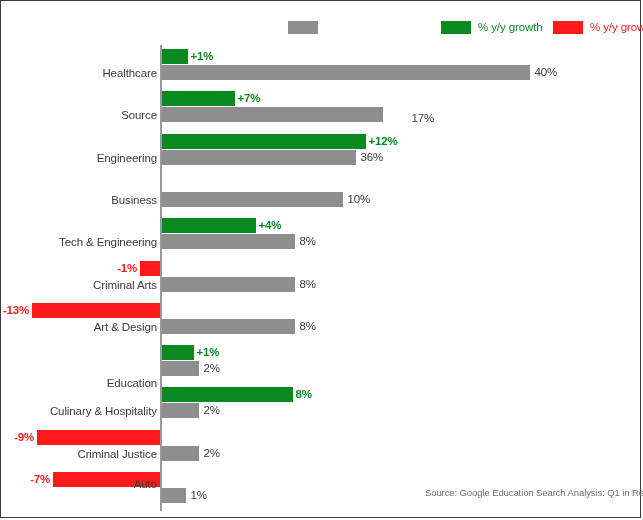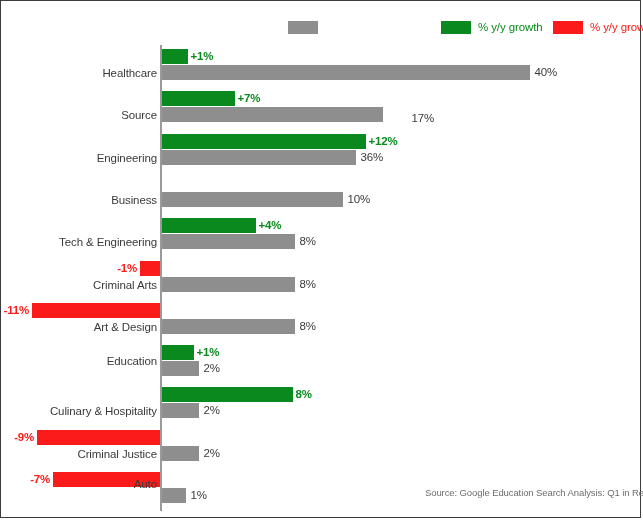--- a/index.html
+++ b/index.html
@@ -154,31 +154,31 @@
         </div>
         <div class="row" style="top: 211.5px;">
           <div class="bar bar-red" style="left: 139px; top: 4px; width: 20px;"></div>
           <div class="bar-label lab-red" style="left: auto; right: 505px; top: 4px;">-1%</div>
           <div class="bar bar-gray" style="left: 160.5px; top: 20px; width: 133px;"></div>
           <div class="bar-label lab-gray" style="left: 298.5px; top: 20px;">8%</div>
           <div class="cat-label" style="top: 22px;">Criminal Arts</div>
         </div>
         <div class="row" style="top: 253.8px;">
           <div class="bar bar-red" style="left: 31px; top: 4px; width: 128px;"></div>
-          <div class="bar-label lab-red" style="left: auto; right: 613px; top: 4px;">-11%</div>
+          <div class="bar-label lab-red" style="left: auto; right: 613px; top: 4px;">-13%</div>
           <div class="bar bar-gray" style="left: 160.5px; top: 20px; width: 133px;"></div>
           <div class="bar-label lab-gray" style="left: 298.5px; top: 20px;">8%</div>
           <div class="cat-label" style="top: 22px;">Art &amp; Design</div>
         </div>
         <div class="row" style="top: 296.1px;">
           <div class="bar bar-green" style="left: 160.5px; top: 4px; width: 32px;"></div>
           <div class="bar-label lab-green" style="left: 195.5px; top: 4px;">+1%</div>
           <div class="bar bar-gray" style="left: 160.5px; top: 20px; width: 37px;"></div>
           <div class="bar-label lab-gray" style="left: 202.5px; top: 20px;">2%</div>
-          <div class="cat-label" style="top: 14px;">Education</div>
+          <div class="cat-label" style="top: 36px;">Education</div>
         </div>
         <div class="row" style="top: 338.4px;">
           <div class="bar bar-green" style="left: 160.5px; top: 4px; width: 131px;"></div>
           <div class="bar-label lab-green" style="left: 294.5px; top: 4px;">8%</div>
           <div class="bar bar-gray" style="left: 160.5px; top: 20px; width: 37px;"></div>
           <div class="bar-label lab-gray" style="left: 202.5px; top: 20px;">2%</div>
           <div class="cat-label" style="top: 22px;">Culinary &amp; Hospitality</div>
         </div>
         <div class="row" style="top: 380.7px;">
           <div class="bar bar-red" style="left: 36px; top: 4px; width: 123px;"></div>

